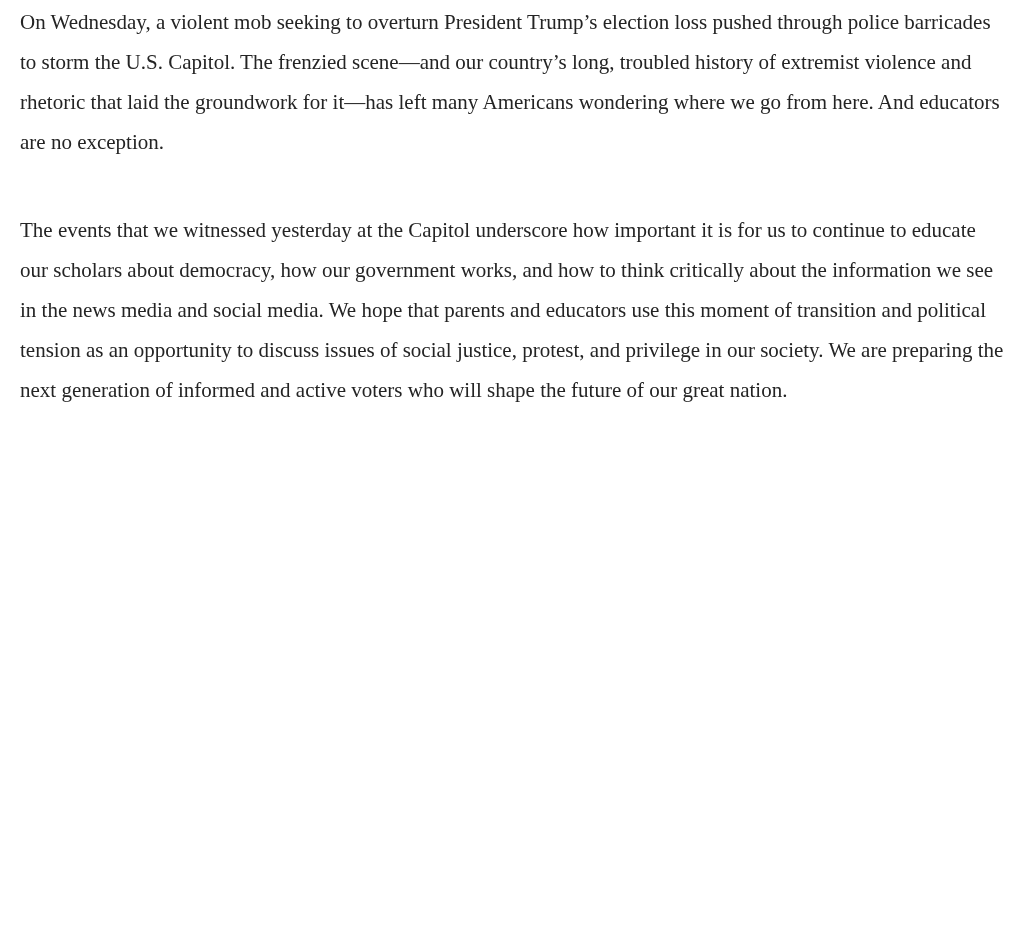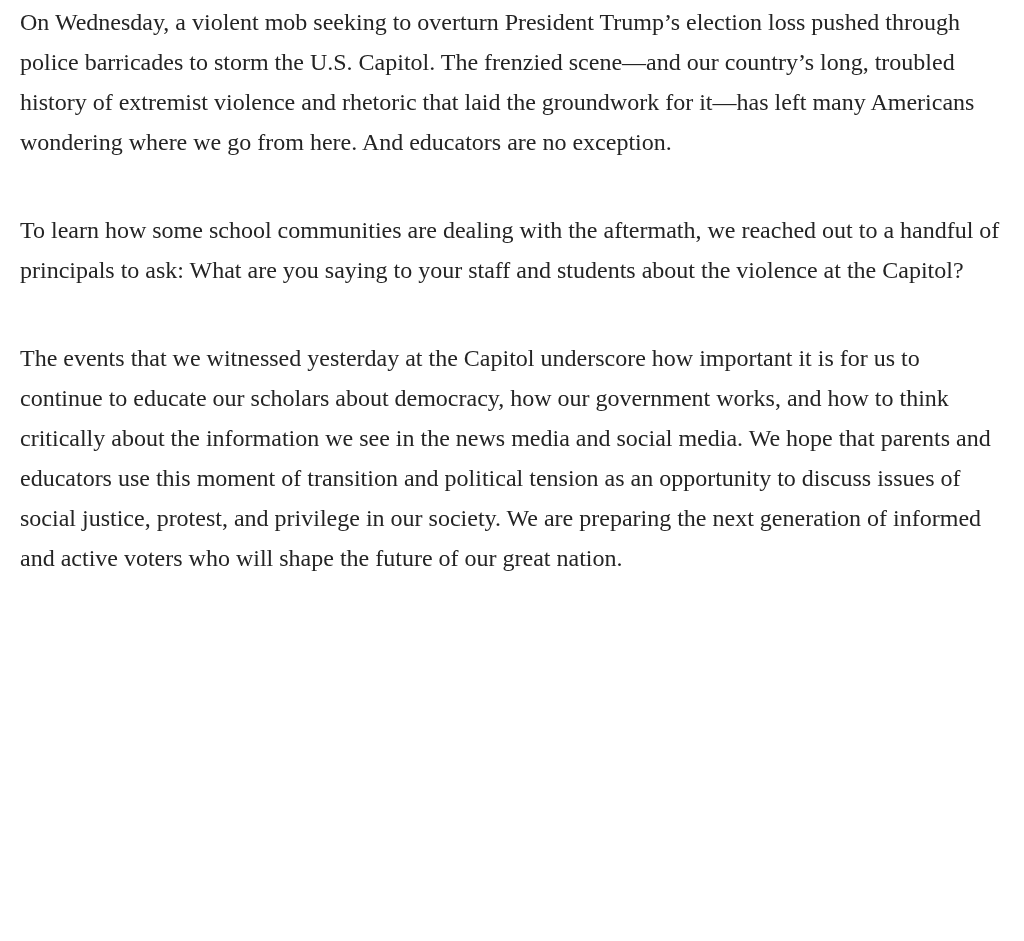--- a/index.html
+++ b/index.html
@@ -11,32 +11,31 @@
     height: 941px;
     overflow: hidden;
     background: #ffffff;
     font-family: "Liberation Serif", "DejaVu Serif", serif;
     color: #242424;
   }
   .article {
     padding: 2px 17px 0 20px;
   }
   .para {
-    font-size: 24px;
+    font-size: 21px;
     line-height: 40px;
     margin: 0 0 48px 0;
     text-align: left;
   }
   .para.bold {
     font-weight: 700;
   }
   .para.italic {
     margin-bottom: 0;
   }
 </style>
 </head>
 <body>
 
 <article class="article">
   <p class="para normal">On Wednesday, a violent mob seeking to overturn President Trump’s election loss pushed through police barricades to storm the U.S. Capitol. The frenzied scene—and our country’s long, troubled history of extremist violence and rhetoric that laid the groundwork for it—has left many Americans wondering where we go from here. And educators are no exception.</p>
-  <p class="para normal">To learn how some school communities are dealing with the aftermath, we reached out to a handful of principals to ask: What are you saying to your staff and students about the violence at the Capitol?</p>
   <p class="para italic">The events that we witnessed yesterday at the Capitol underscore how important it is for us to continue to educate our scholars about democracy, how our government works, and how to think critically about the information we see in the news media and social media. We hope that parents and educators use this moment of transition and political tension as an opportunity to discuss issues of social justice, protest, and privilege in our society. We are preparing the next generation of informed and active voters who will shape the future of our great nation.</p>
 </article>
 
 </body></html>

